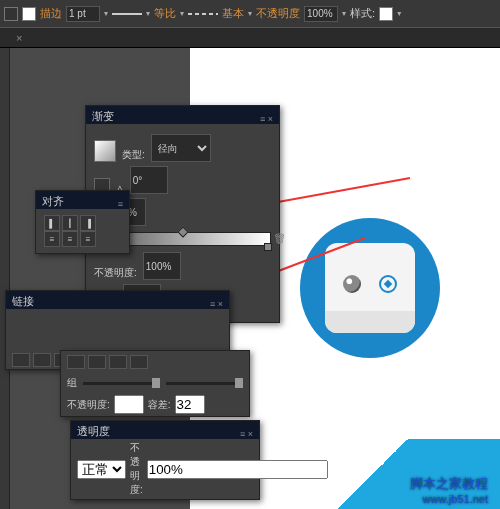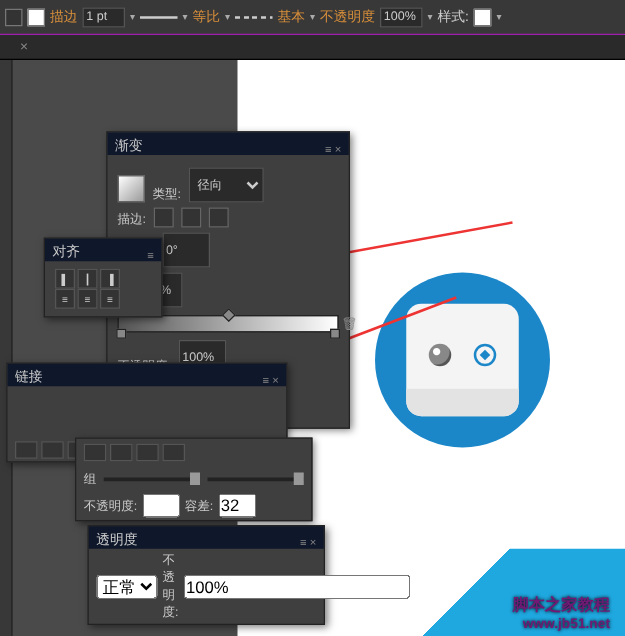--- a/index.html
+++ b/index.html
@@ -19,21 +19,21 @@
 .canvas-area{position:absolute;left:190px;top:0;right:0;bottom:0;background:#fff}
 .circle-icon{position:absolute;top:170px;left:110px;width:140px;height:140px;border-radius:50%;background:#1b87c9}
 .icon-body{position:absolute;top:25px;left:25px;width:90px;height:90px;background:#f4f4f4;border-radius:12px}
 .icon-body::after{content:"";position:absolute;bottom:0;left:0;right:0;height:22px;background:#e3e3e3;border-radius:0 0 12px 12px}
 .eye{position:absolute;top:32px;width:18px;height:18px;border-radius:50%}
 .eye.l{left:18px;background:radial-gradient(circle at 35% 35%,#fff 0 15%,#888 20% 60%,#555 65%)}
 .eye.r{right:18px;border:2px solid #1b87c9;background:#f4f4f4}
 .eye.r::after{content:"";position:absolute;top:4px;left:4px;width:6px;height:6px;background:#1b87c9;transform:rotate(45deg)}
 .arrow-red{position:absolute;stroke:#e33;stroke-width:2;fill:none}
 .corner{position:absolute;bottom:0;right:0;width:200px;height:70px;background:linear-gradient(135deg,transparent 0 40%,#1fa8e0 40%)}
-.watermark{position:absolute;bottom:4px;right:12px;font-size:13px;color:#701a75;font-weight:bold;text-shadow:0 0 3px #000}
+.watermark{position:absolute;bottom:4px;right:12px;font-size:13px;color:#1d4ed8;font-weight:normal;text-shadow:0 0 3px #000}
 .watermark .sub{font-size:11px;display:block;text-align:right}
 .panel{position:absolute;background:#3f3f3f;border:1px solid #222;box-shadow:2px 2px 6px rgba(0,0,0,.5);font-size:11px;color:#ccc}
 .panel .hdr{height:18px;background:#0f172a;display:flex;align-items:flex-end;padding:0 6px;gap:6px}
 .panel .hdr .close{margin-left:auto;font-size:9px;color:#888}
 .panel .content{padding:6px 8px}
 .row{display:flex;align-items:flex-end;gap:6px;margin:4px 0;font-size:10px}
 .row .swatch{width:22px;height:22px;border:1px solid #666;background:linear-gradient(135deg,#fff,#999)}
 .row .swatch.sm{width:16px;height:16px;background:#333}
 .row select,.row input{background:#2a2a2a;border:1px solid #555;color:#ccc;font-size:10px;height:28px;padding:0 2px}
 .row select{width:60px}
@@ -116,26 +116,20 @@
       <span>渐变</span>
       <span class="close">≡ ×</span>
     </div>
   <div class="content">
     <div class="row">
       <div class="swatch"></div>
       <span>类型:</span>
       <select><option>径向</option></select>
     </div>
     <div class="row">
-      <span>描边:</span>
-      <div class="swatch sm"></div>
-      <div class="swatch sm"></div>
-      <div class="swatch sm"></div>
-    </div>
-    <div class="row">
       <div class="swatch sm"></div>
       <span>△</span>
       <input value="0°" style="">
     </div>
     <div class="row">
       <span>⊞</span>
       <input value="100%" style="">
     </div>
     <div class="grad-bar">
       <div class="mid"></div>

